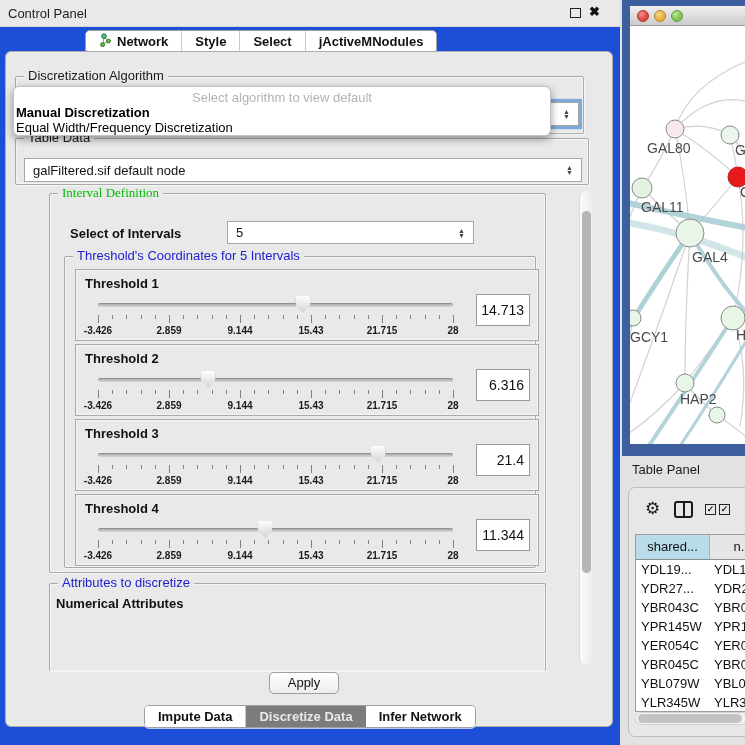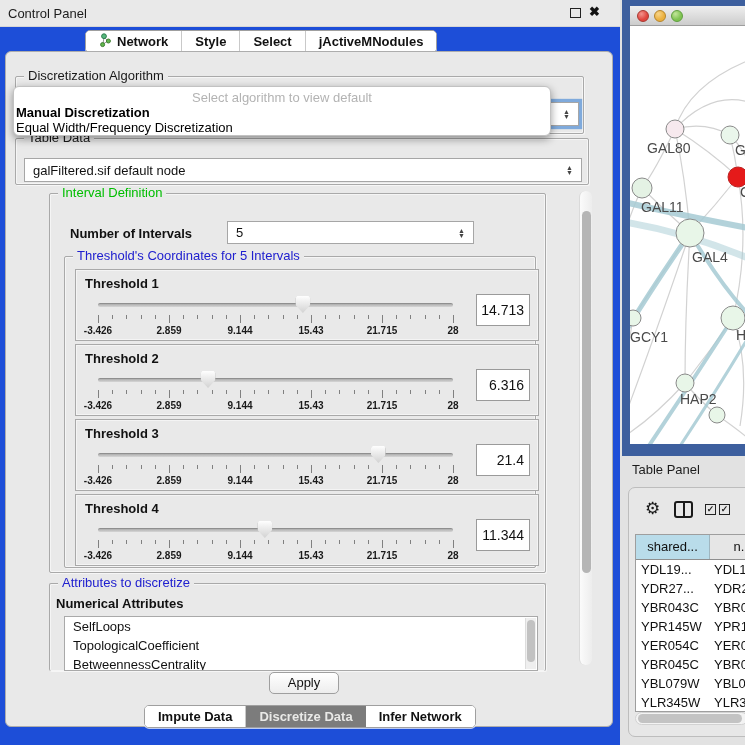--- a/index.html
+++ b/index.html
@@ -32,21 +32,21 @@
 
   
   .tab-content { left:5px; top:51px; width:608px; height:676px; background:#E9E9E9;
                  border:1px solid #ADADAD; border-radius:6px; }
 
   
   .group { position:absolute; border:1px solid #A9A9A9; border-radius:2px;
            box-shadow:inset 0 0 0 1px rgba(255,255,255,.55), 1px 1px 0 rgba(255,255,255,.6); }
   .group-title { position:absolute; top:-8px; left:8px; background:#E9E9E9; padding:0 4px;
                  font-size:13px; line-height:14px; white-space:nowrap; }
-  .gt-green { color:#00BE00; }
+  .gt-green { color:#00BE00;font-family:Liberation Serif, serif; }
   .gt-blue { color:#2020CF; }
   .gt-dark { color:#1A1A1A; }
 
   
   .combo { position:absolute; background:#FFF; border:1px solid #A6A6A6; border-radius:0;
            font-size:13px; color:#111; display:flex; align-items:center; padding:0 8px; }
   .combo .stepper { margin-left:auto; display:flex; flex-direction:column; line-height:5px; font-size:7px; color:#444; }
   .combo.focused { box-shadow:0 0 1px 3px #7FAADC; }
 
   
@@ -187,21 +187,21 @@
             <span>▼</span>
           </span>
       </div>
     </div>
 
     <div class="scrollpane" style="left:9px; top:137px; width:580px; height:479px;">
 
       <div class="group" style="left:34px; top:4px; width:497px; height:380px;">
         <span class="group-title gt-green">Interval Definition</span>
 
-        <span style="position:absolute; left:20px; top:32px; font-size:13px; font-weight:bold;">Number of Intervals</span>
+        <span style="position:absolute; left:20px; top:32px; font-size:13px; font-weight:bold;">Select of Intervals</span>
         <div class="combo" style="left:177px; top:27px; width:247px; height:23px;">
           <span>5</span>
           <span class="stepper">
               <span>▲</span>
               <span>▼</span>
             </span>
         </div>
 
         <div class="group" style="left:14px; top:62px; width:472px; height:312px;padding-left:40px;">
           <span class="group-title gt-blue">Threshold's Coordinates for 5 Intervals</span>
@@ -382,28 +382,20 @@
                 </div>
                 <div class="value-box">11.344</div>
               </div>
             </div>
         </div>
       </div>
 
       <div class="group" style="left:34px; top:394px; width:497px; height:88px; border-bottom:none;">
         <span class="group-title gt-blue">Attributes to discretize</span>
         <span style="position:absolute; left:6px; top:12px; font-size:13px; font-weight:bold;">Numerical Attributes</span>
-        <div class="attr-list" style="left:14px; top:32px; width:474px; height:55px;" id="attr-list">
-          <div class="attr-sb">
-              <div class="attr-sb-thumb"></div>
-            </div>
-        <div class="attr-item">SelfLoops</div>
-            <div class="attr-item">TopologicalCoefficient</div>
-            <div class="attr-item">BetweennessCentrality</div>
-          </div>
       </div>
 
       <div class="vsb-track" style="left:564px; top:2px; width:13px; height:474px;">
         <div class="vsb-thumb" style="top:20px; height:362px;"></div>
       </div>
     </div>
 
     <button class="apply-btn">Apply</button>
 
     <div class="abs seg-group bottom-tabs" id="bottom-tabs">

